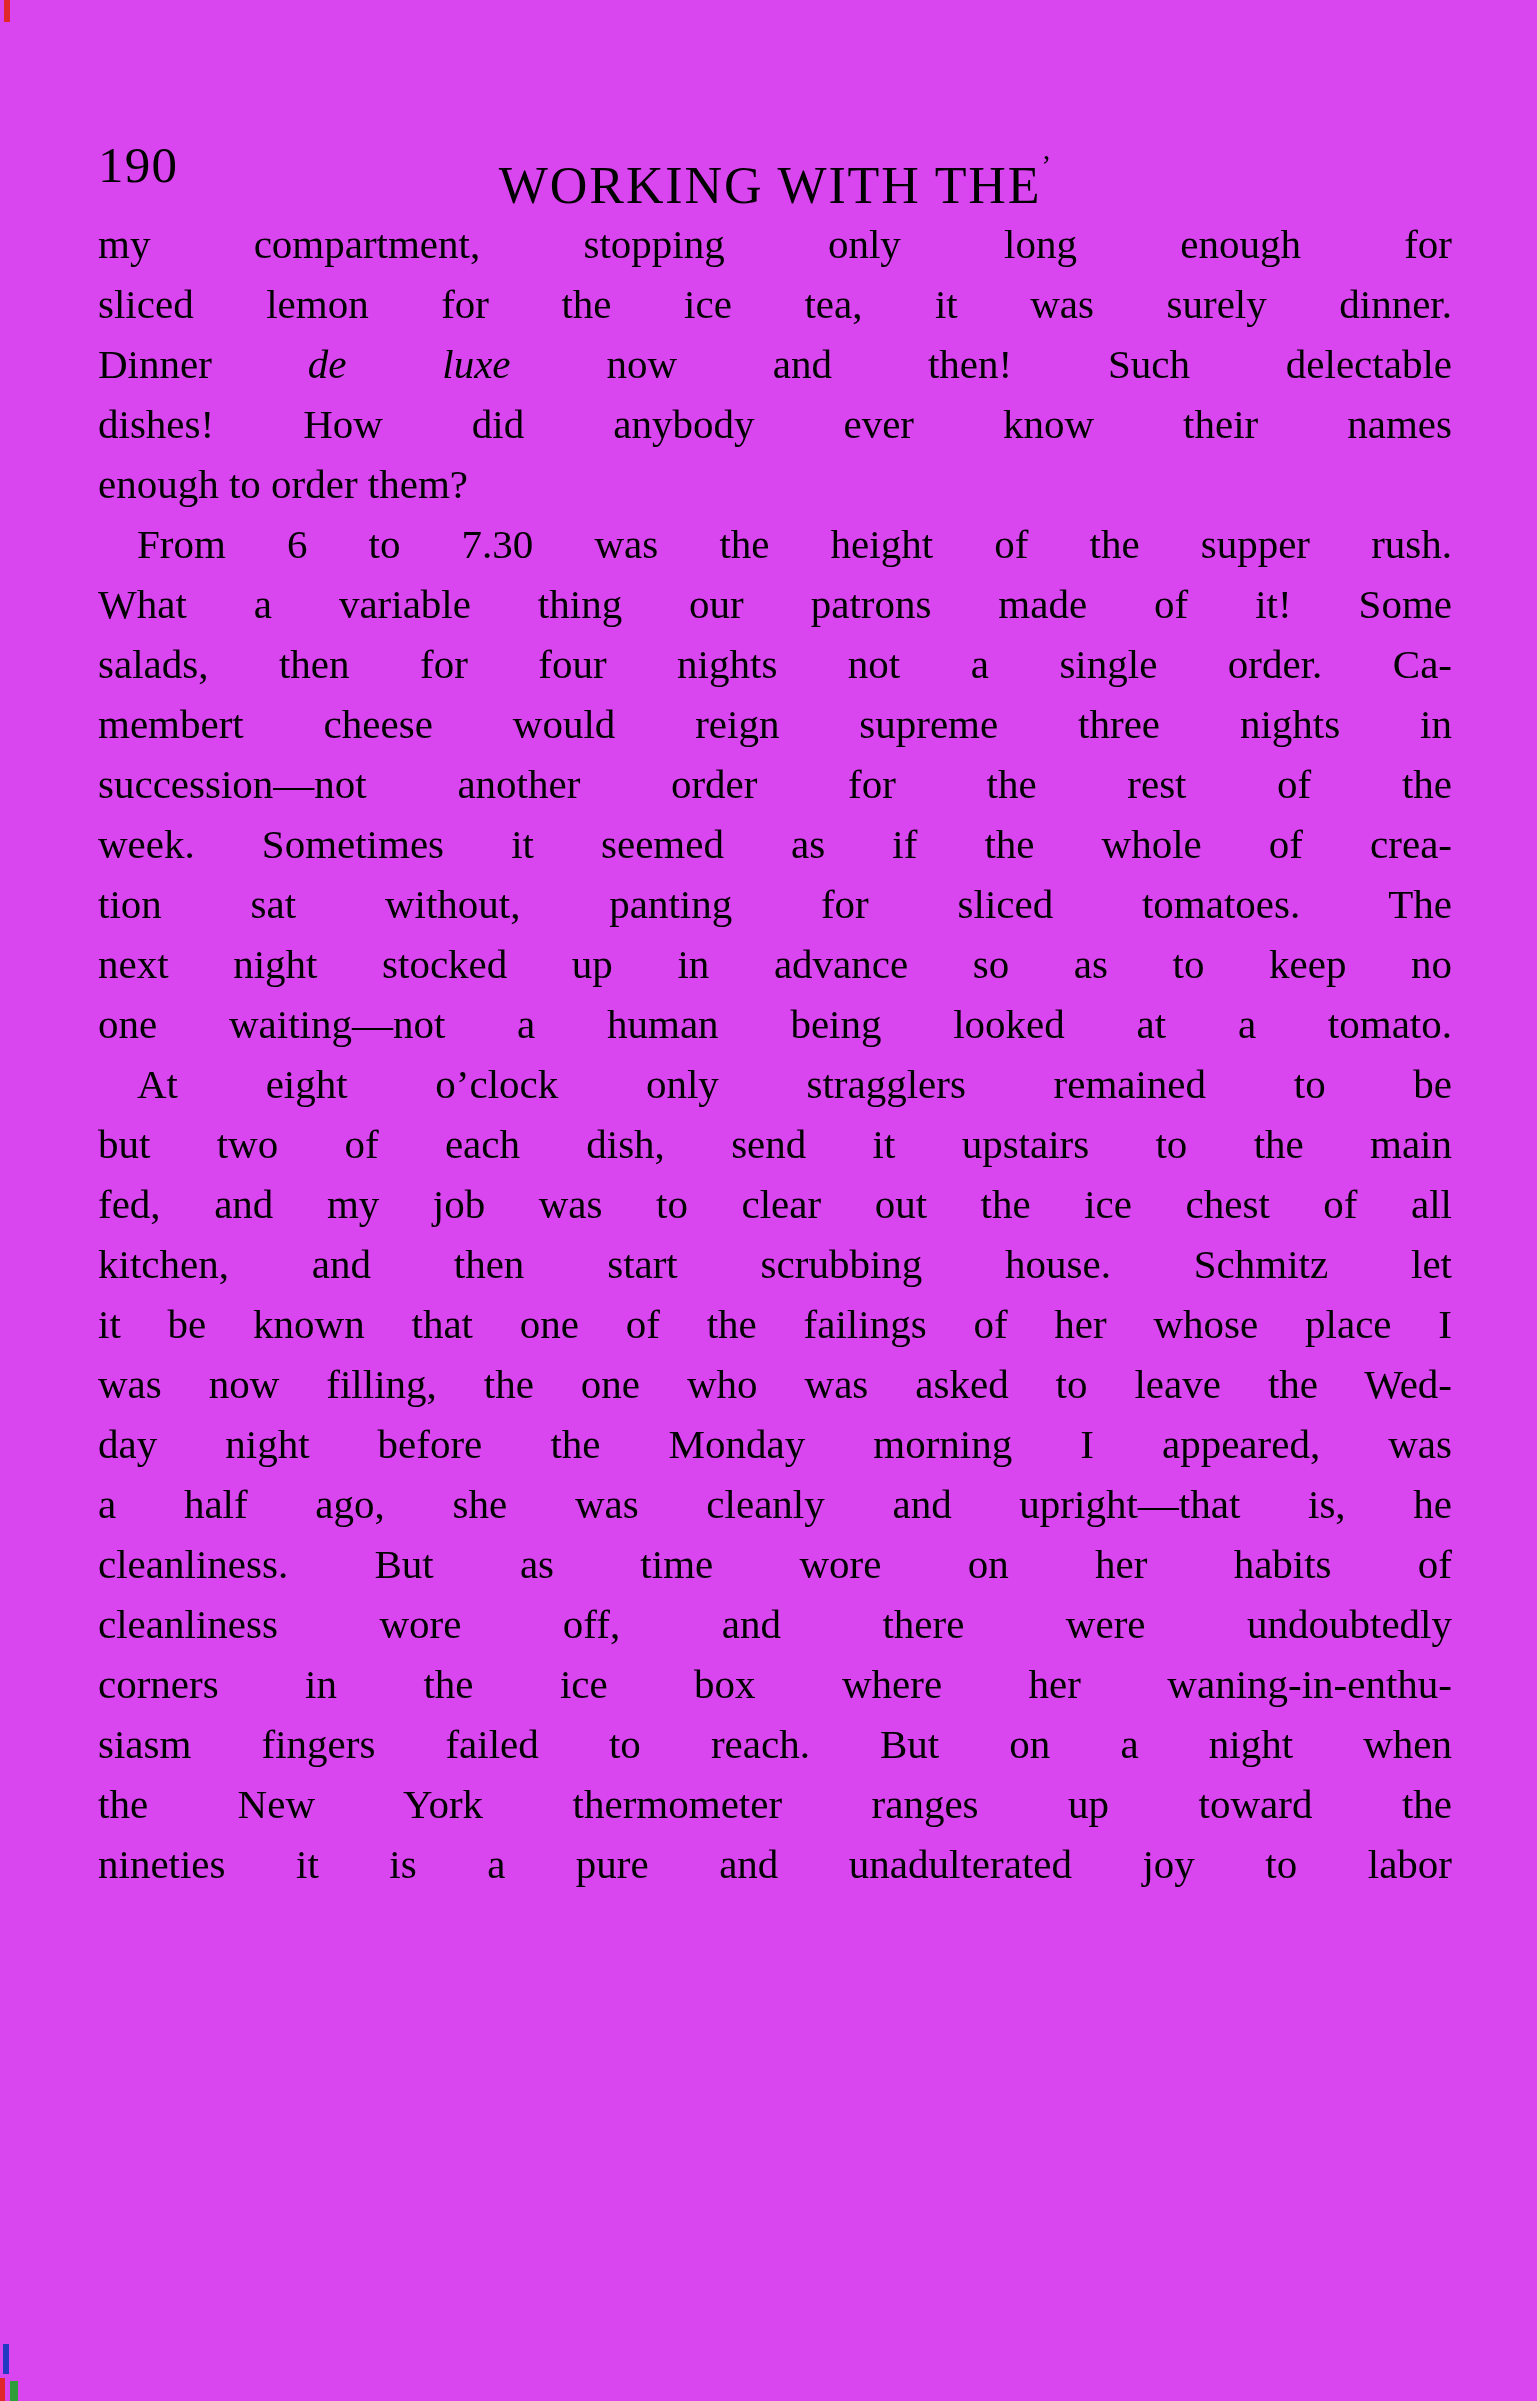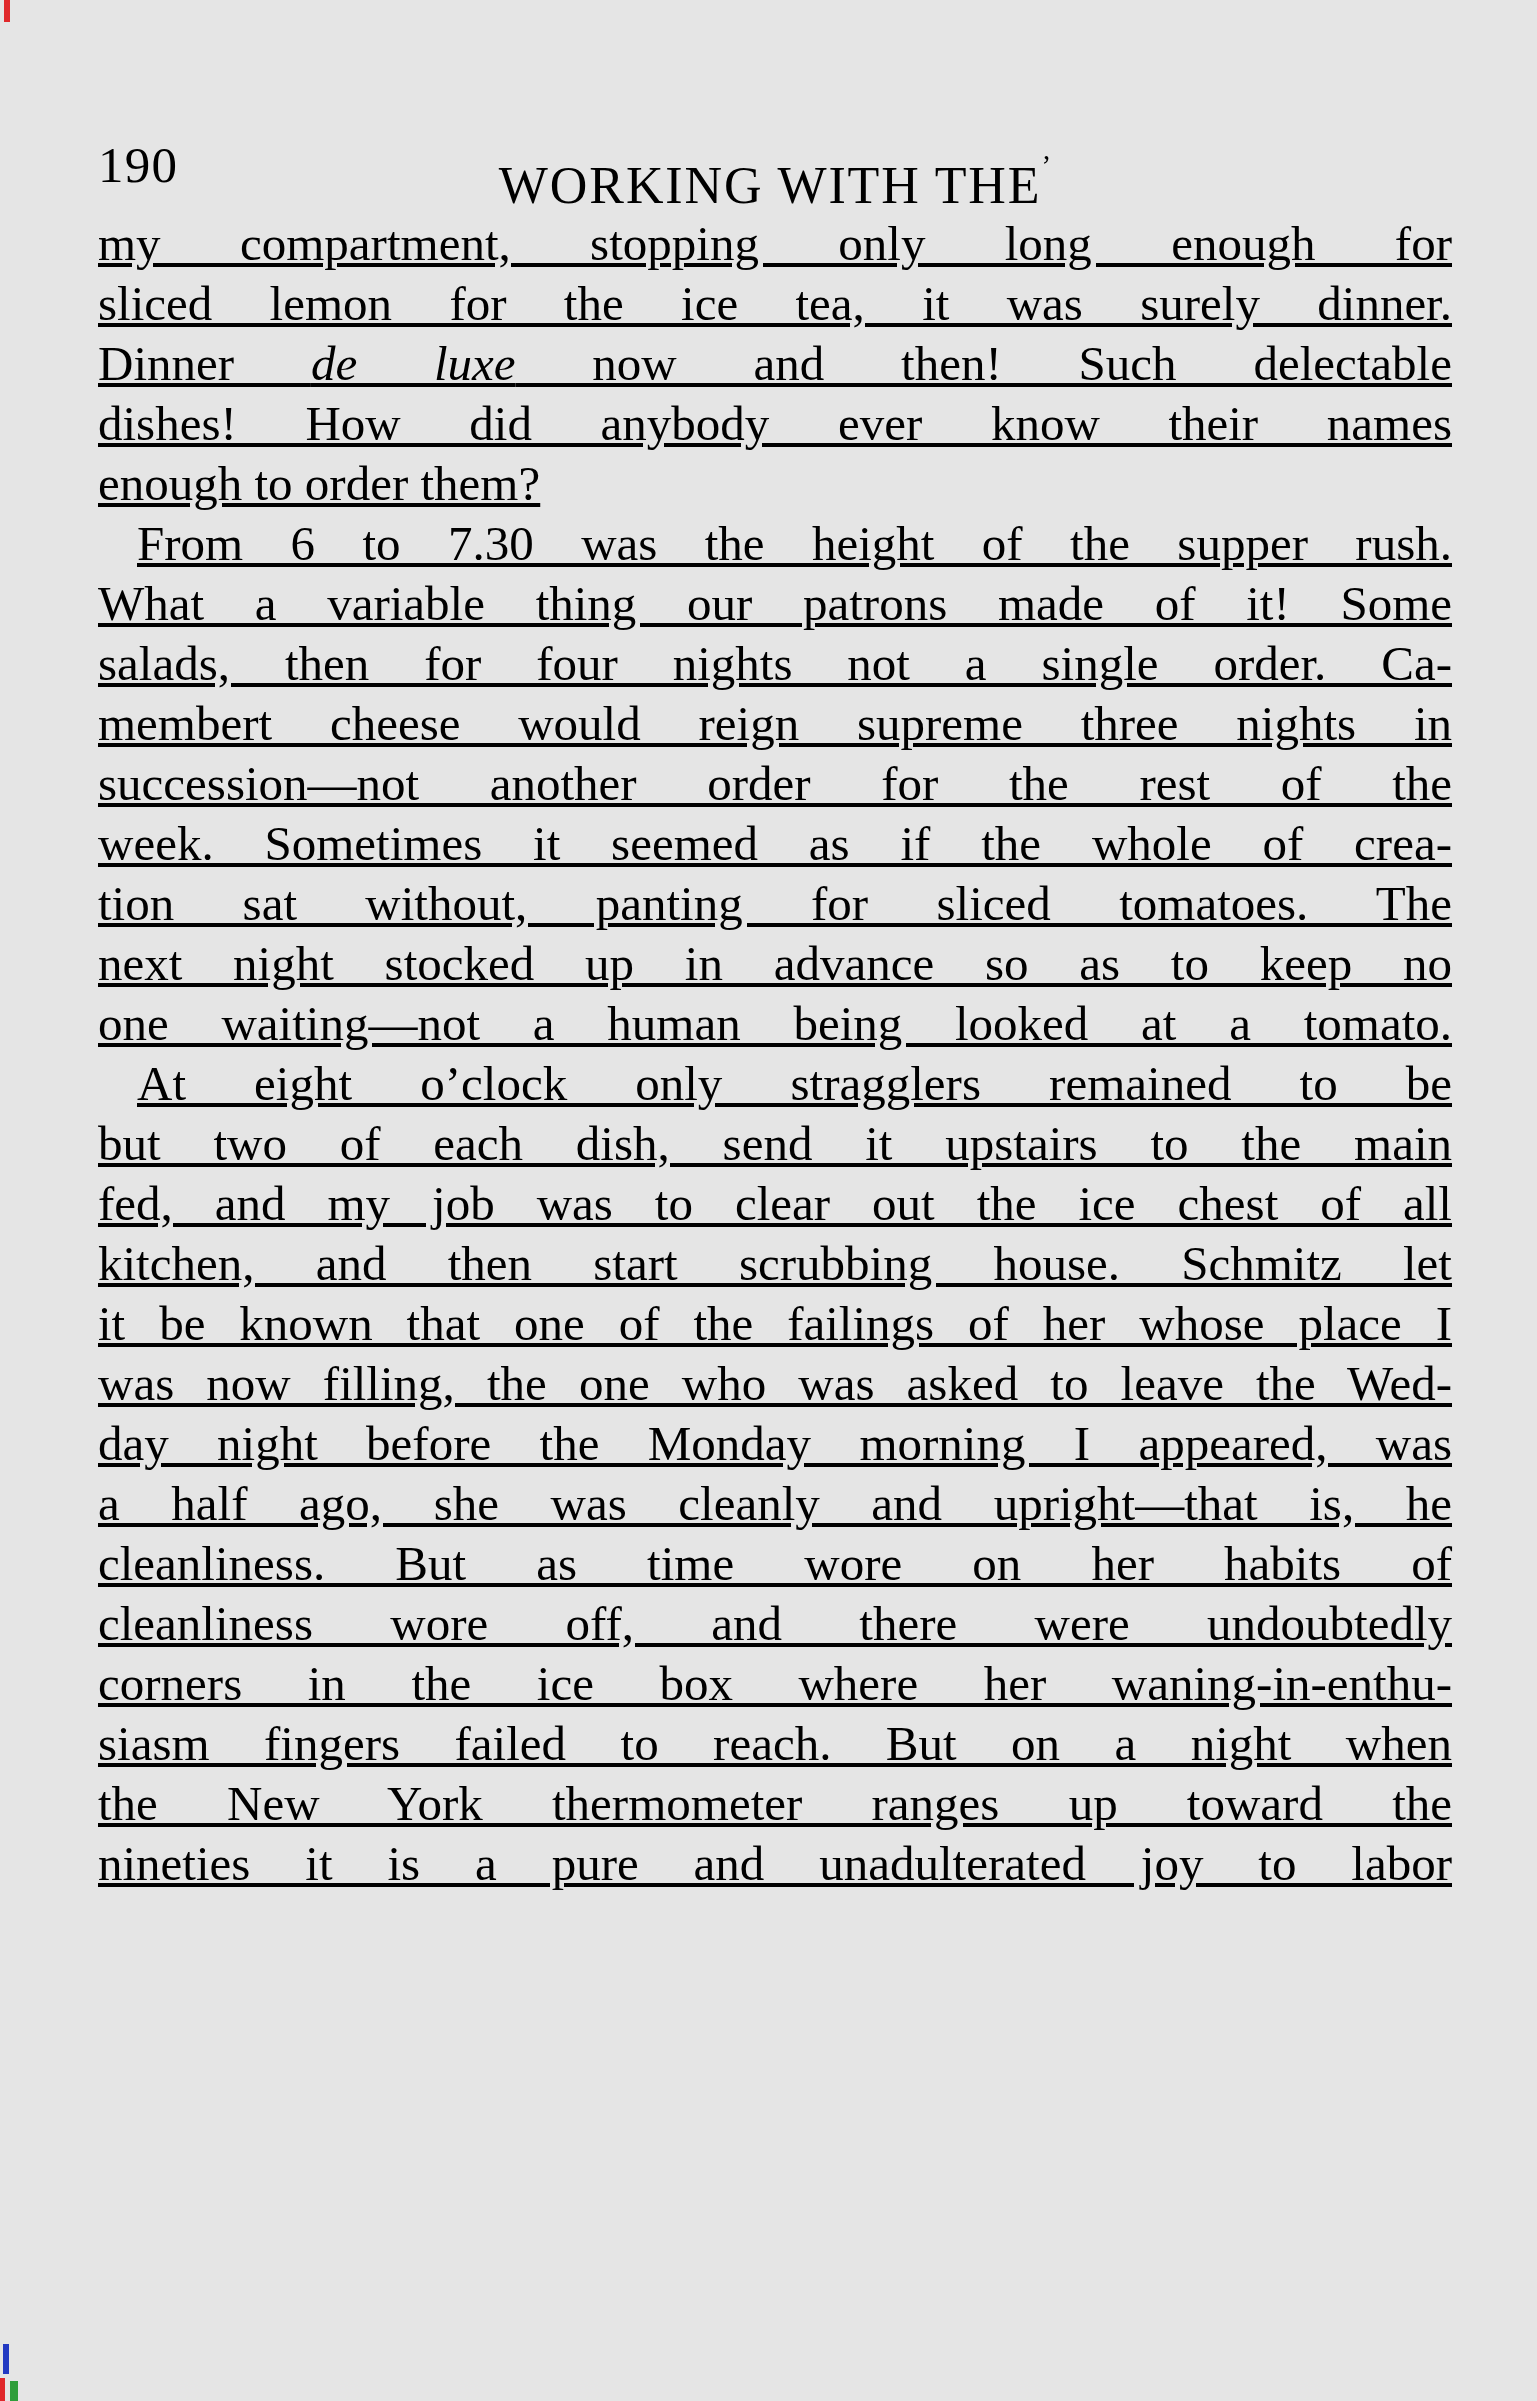--- a/index.html
+++ b/index.html
@@ -4,21 +4,21 @@
 <style>
   html, body {
     margin: 0;
     padding: 0;
     background: #ffffff;
   }
   .page {
     position: relative;
     width: 1538px;
     height: 2401px;
-    background: #e5e5e5;
+    background: #d946ef;
     color: #000000;
     font-family: "Liberation Serif", serif;
     overflow: hidden;
   }
   .running-header {
     position: absolute;
     top: 134px;
     left: 98px;
     width: 1354px;
     height: 63px;
@@ -49,25 +49,24 @@
   }
   .body-text {
     position: absolute;
     top: 214px;
     left: 98px;
     width: 1354px;
   }
   .line {
     height: 60px;
     line-height: 60px;
-    font-size: 49px;
+    font-size: 41px;
     text-align: justify;
     text-align-last: justify;
     white-space: normal;
-    text-decoration: underline;
   }
   .line.short {
     text-align-last: left;
   }
   .line.indent {
     padding-left: 39px;
   }
   .line .it {
     font-style: italic;
   }

